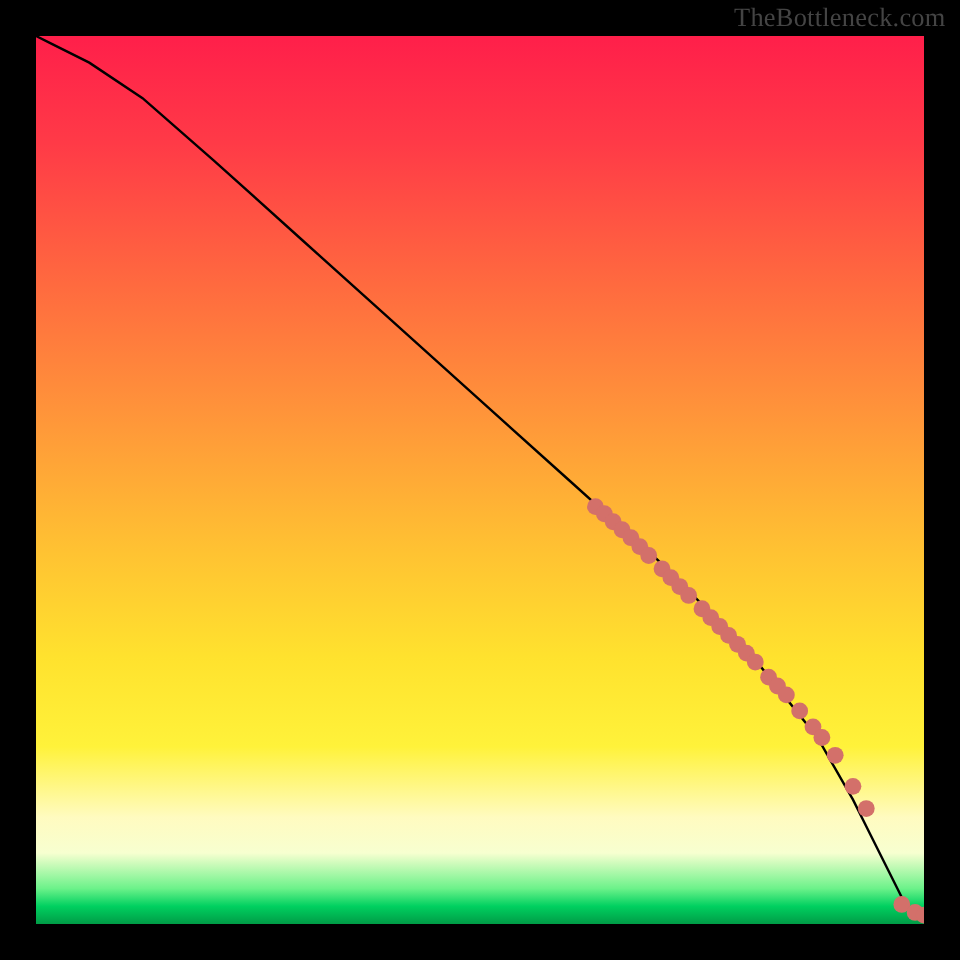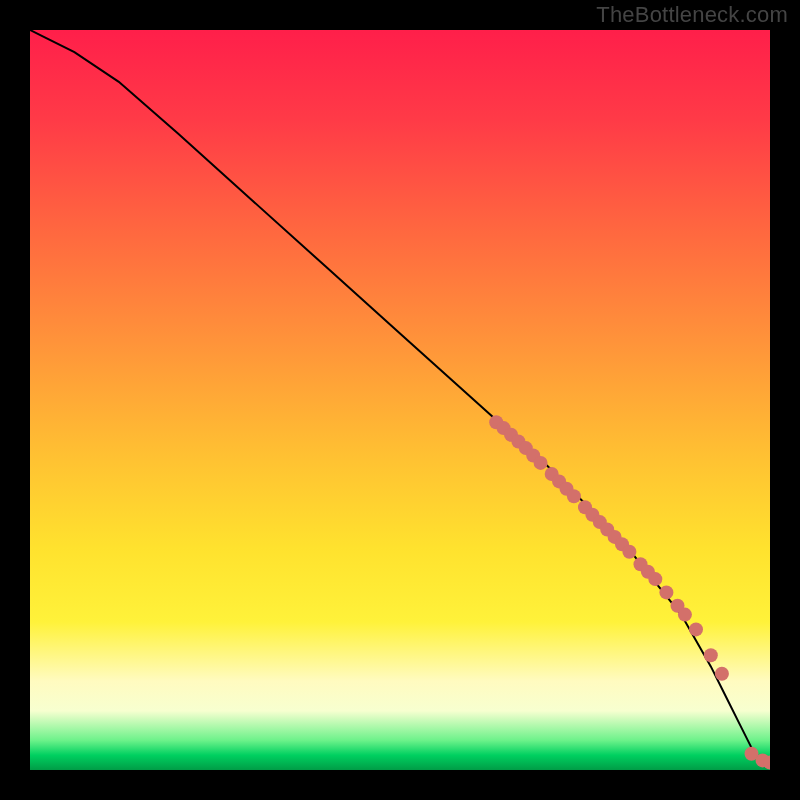--- a/index.html
+++ b/index.html
@@ -9,20 +9,21 @@
     height: 800px;
     background: #000;
     overflow: hidden;
     font-family: Arial, Helvetica, sans-serif;
   }
   .frame {
     position: relative;
     width: 800px;
     height: 800px;
     background: #000;
+    font-family: Liberation Serif, serif;
   }
   .watermark {
     position: absolute;
     top: 2px;
     right: 12px;
     color: #444;
     font-size: 22px;
     font-weight: 500;
     letter-spacing: 0.2px;
     user-select: none;

